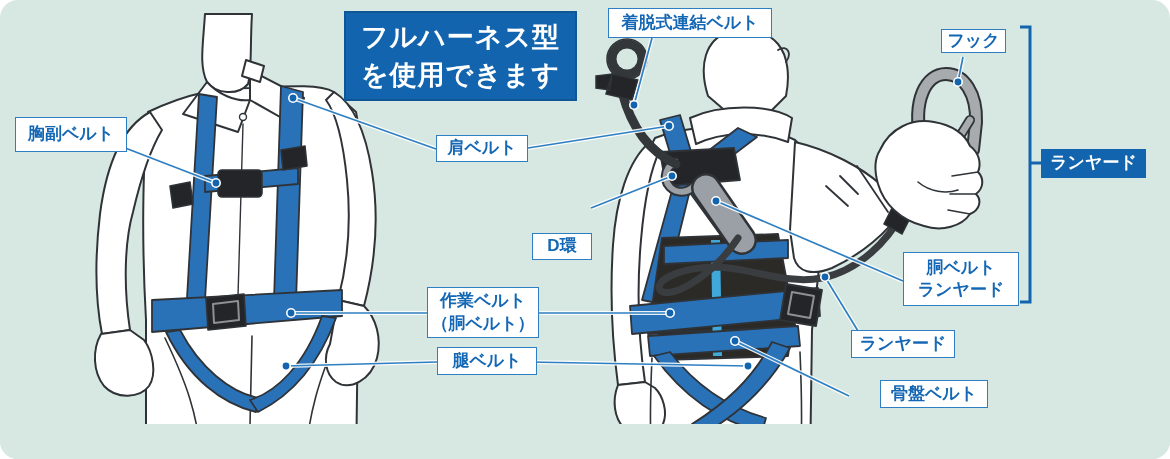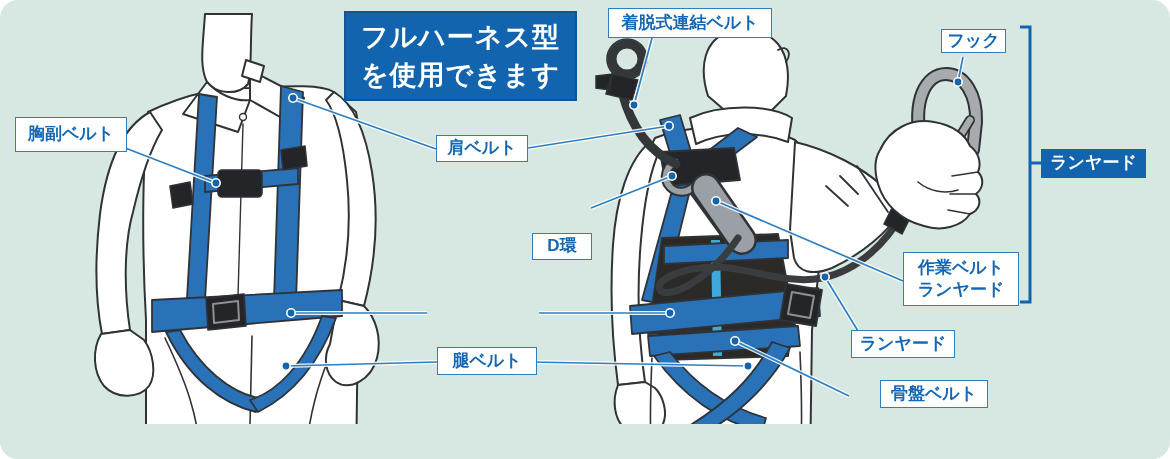--- a/index.html
+++ b/index.html
@@ -215,25 +215,29 @@
   <div class="callout" style="left:608px;top:8px;width:164px;height:30px;">着脱式連結ベルト</div>
 
   <div class="callout" style="left:941px;top:29px;width:65px;height:24px;">フック</div>
 
   <div class="callout" style="left:15px;top:117px;width:112px;height:35px;">胸副ベルト</div>
 
   <div class="callout" style="left:436px;top:135px;width:92px;height:27px;">肩ベルト</div>
 
   <div class="callout" style="left:532px;top:199px;width:60px;height:27px;margin-top:34px;">D環</div>
 
+  <div class="callout" style="left:427px;top:287px;width:112px;height:51px;">
+    <span>作業ベルト</span>
+    <span>（胴ベルト）</span>
+  </div>
 
   <div class="callout" style="left:437px;top:347px;width:100px;height:28px;">腿ベルト</div>
 
   <div class="callout" style="left:903px;top:252px;width:116px;height:54px;">
-    <span>作業ベルト</span>
+    <span>胴ベルト</span>
     <span>ランヤード</span>
   </div>
 
   <div class="callout" style="left:851px;top:330px;width:104px;height:28px;">ランヤード</div>
 
   <div class="callout" style="left:880px;top:380px;width:108px;height:28px;">骨盤ベルト</div>
 
   <div class="callout dark" style="left:1041px;top:149px;width:105px;height:29px;">ランヤード</div>
 
 </div>

